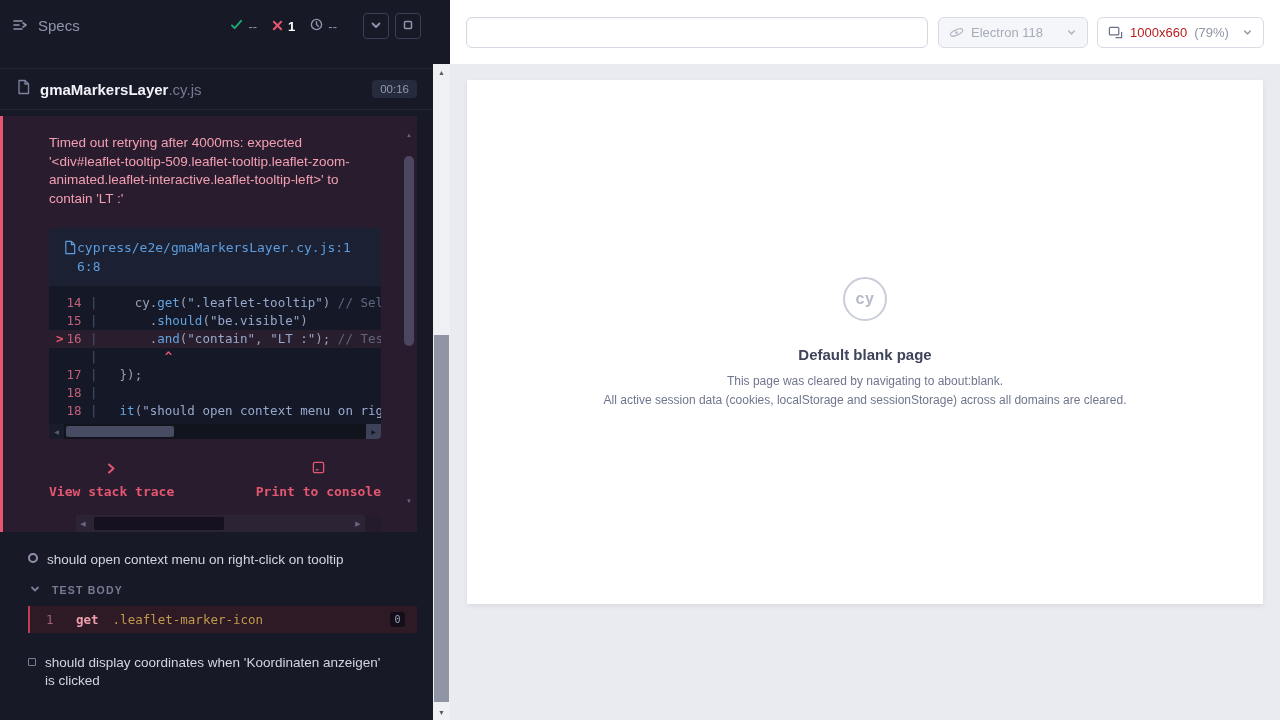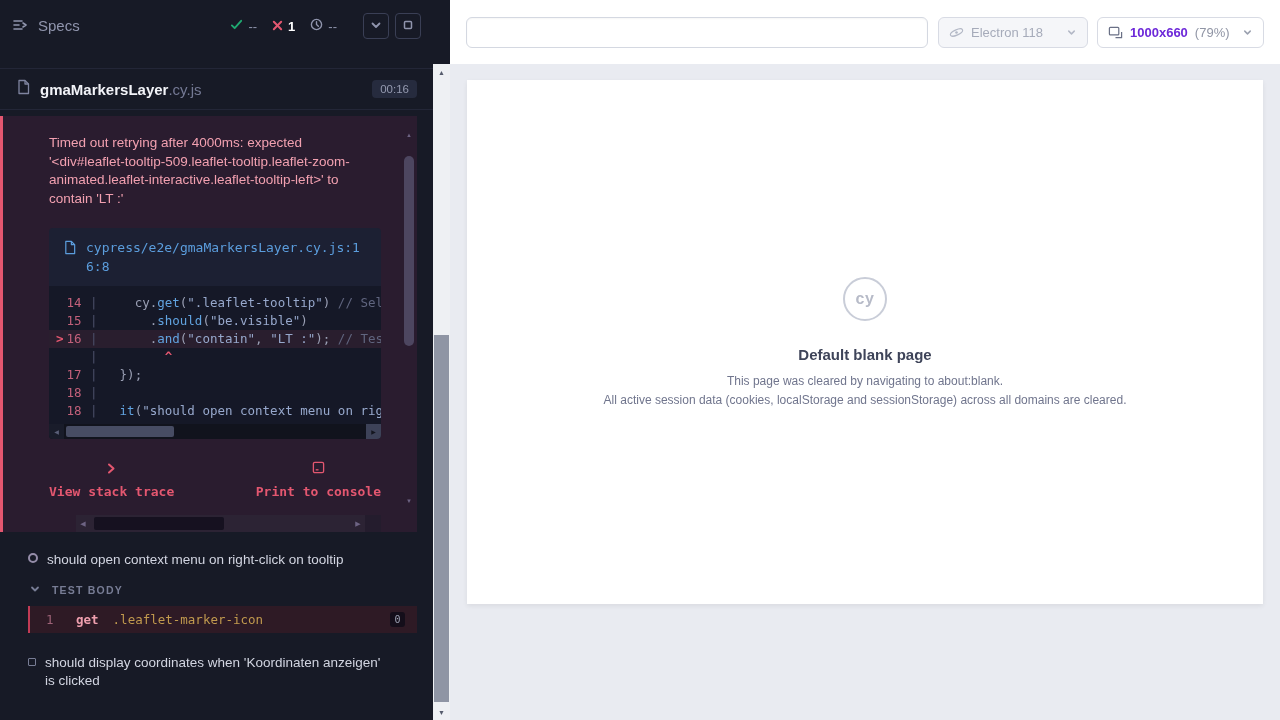--- a/index.html
+++ b/index.html
@@ -22,21 +22,21 @@
   .spec-row { height:42px; margin-top:16px; border-top:1px solid #232637; border-bottom:1px solid #232637; display:flex; align-items:center; padding:0 16px; }
   .spec-name { margin-left:9px; font-size:15px; color:#747994; }
   .spec-name b { color:#f2f3f8; font-weight:bold; }
   .spec-duration { margin-left:auto; background:#262b3e; color:#959ab0; font-size:11.5px; padding:3px 8px; border-radius:4px; }
 
   
   .attempt { margin-top:6px; width:417px; background:#2a1c2f; border-left:3px solid #e45770; position:relative; padding:18px 36px 0 46px; }
   .err-msg { color:#f2a0b0; font-size:13.5px; line-height:18.5px; overflow-wrap:break-word; margin-bottom:20px; width:332px; }
 
   .code-frame { width:332px; border-radius:4px; overflow:hidden; }
-  .cf-header { background:#1c2033; padding:10px 14px; display:flex; gap:9px; align-items:flex-start; cursor:pointer; }
+  .cf-header { background:#1c2033; padding:10px 14px; display:flex; align-items:flex-start; cursor:pointer; }
   .cf-file { font-family:"DejaVu Sans Mono", monospace; font-size:13px; line-height:19px; color:#5b9ddd; word-break:break-all; width:280px; }
   .cf-body { background:#151827; padding:8px 0 4px; }
   .code-line { display:flex; height:18px; font-family:"DejaVu Sans Mono", monospace; font-size:12.5px; line-height:18px; overflow:hidden; }
   .code-line.hl { background:rgba(228,87,112,0.10); }
   .cl-marker { width:16px; padding-left:7px; color:#e45770; font-weight:bold; white-space:pre; }
   .cl-gutter { width:18px; text-align:center; color:#c2607a; }
   .cl-pipe { padding:0 7px; color:#4b506a; }
   .cl-code { flex:1; overflow:hidden; white-space:pre; }
   .tk-d { color:#9ba0b5; } .tk-fn { color:#61a3e0; } .tk-s { color:#97a8cc; }
   .tk-c { color:#60657f; } .tk-caret { color:#e45770; font-weight:bold; }
@@ -79,21 +79,21 @@
   .ss-arrow { height:16px; display:flex; align-items:center; color:#565c6c; font-size:7px; cursor:pointer; }
   .ss-track { flex:1; width:17px; position:relative; }
   .ss-thumb { position:absolute; top:255px; left:1px; width:15px; height:367px; background:#8f95a4; cursor:pointer; }
 
   
   .main { flex:1; height:616px; background:#e9ebf1; display:flex; flex-direction:column; }
   .toolbar { height:64px; background:#ffffff; display:flex; align-items:center; padding:0 16px; flex-shrink:0; }
   .url-input { width:462px; height:31px; border:1px solid #d4d8e1; border-radius:6px; background:#fff; padding:0 12px; font-size:13px; color:#444a5e; outline:none; box-shadow:inset 0 1px 2px rgba(0,0,0,.04); font-family:"Liberation Sans",sans-serif; }
   .browser-btn { margin-left:10px; width:150px; height:31px; border:1px solid #d8dbe4; border-radius:6px; background:#f5f6f9; display:flex; align-items:center; padding:0 10px; gap:7px; color:#a6abba; font-size:13px; cursor:pointer; }
   .viewport-btn { margin-left:9px; width:167px; height:31px; border:1px solid #d8dbe4; border-radius:6px; background:#ffffff; display:flex; align-items:center; padding:0 10px; gap:7px; font-size:13px; cursor:pointer; }
-  .vp-size { color:#6d28d9; font-weight:bold; }
+  .vp-size { color:#b91c1c; font-weight:normal; }
   .vp-scale { color:#9095a5; }
   .chev { margin-left:auto; color:#a6abba; display:flex; }
 
   .aut { width:796px; height:524px; margin:16px auto 0; background:#ffffff; box-shadow:0 2px 5px rgba(0,0,0,.07); display:flex; flex-direction:column; align-items:center; justify-content:center; }
   .cy-logo { width:44px; height:44px; border:2.5px solid #c9cdd8; border-radius:50%; display:flex; align-items:center; justify-content:center; color:#b7bbc8; font-size:16px; font-weight:bold; letter-spacing:.5px; }
   .blank-title { margin-top:25px; font-size:15px; font-weight:bold; color:#3e4459; }
   .blank-line1 { margin-top:11px; font-size:12px; color:#70758d; }
   .blank-line2 { margin-top:5px; font-size:12px; color:#70758d; }
 </style>
 </head>

